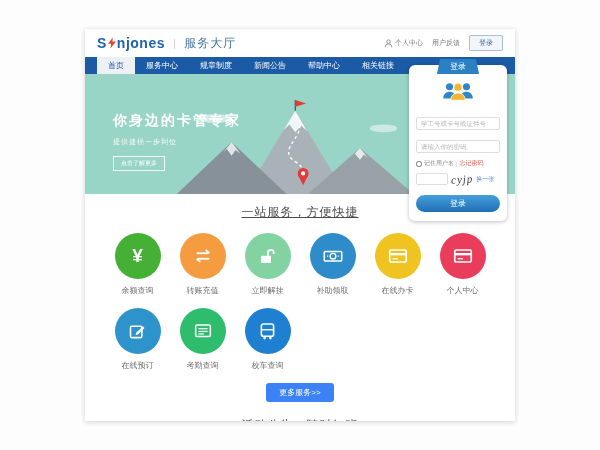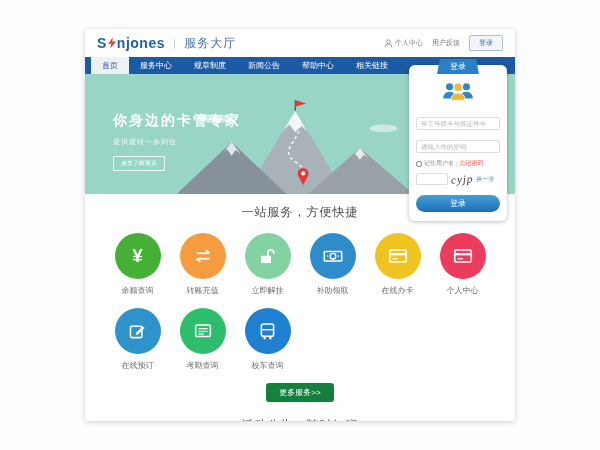--- a/index.html
+++ b/index.html
@@ -13,21 +13,21 @@
   .logo { display:flex; align-items:center; font-size:14px; font-weight:bold; color:#1e63ad; letter-spacing:.5px; }
   .logo svg { margin:0 1px; }
   .logo-divider { color:#ccc; font-size:11px; margin:0 8px; font-weight:normal; }
   .logo-suffix { font-size:12px; color:#46739e; font-weight:normal; letter-spacing:1px; }
   .header-right { margin-left:auto; display:flex; align-items:center; gap:9px; font-size:7px; color:#777; }
   .header-link { display:flex; align-items:center; gap:2px; cursor:pointer; }
   .header-login-btn { border:1px solid #a9bfd4; background:#f2f6fa; color:#33669c;
     font-size:7px; padding:2px 9px; border-radius:2px; cursor:pointer; }
 
   
-  .navbar { height:17px; background:#1b5aa5; display:flex; align-items:stretch; padding-left:6px; }
+  .navbar { height:17px; background:#1b5aa5; display:flex; align-items:stretch; padding-left:12px; }
   .nav-item { color:#fff; font-size:8px; padding:0 11px; display:flex; align-items:center; cursor:pointer; }
   .nav-item.active { background:#eef1f4; color:#1b5aa5; }
 
   
   .hero { height:120px; background:#99d5c6; position:relative; overflow:hidden; }
   .hero-text { position:absolute; left:28px; top:38px; color:#fff; z-index:2; }
   .hero-title { font-size:14px; font-weight:bold; letter-spacing:2px; }
   .hero-subtitle { font-size:7px; margin-top:7px; opacity:.92; letter-spacing:1px; }
   .hero-cta { display:inline-block; margin-top:9px; border:1px solid rgba(255,255,255,.85);
     font-size:6px; padding:2px 7px; color:#fff; cursor:pointer; }
@@ -49,29 +49,29 @@
   .captcha-row { display:flex; align-items:center; gap:3px; margin-bottom:7px; }
   .captcha-input { width:32px; height:12px; border:1px solid #ddd; border-radius:2px; font-size:6.5px; padding:0 2px; }
   .captcha-img { font-family:"Liberation Serif","DejaVu Serif",serif; font-style:italic;
     font-size:11px; color:#3a3a3a; transform:rotate(-4deg); cursor:pointer; letter-spacing:1px; }
   .captcha-refresh { font-size:6px; color:#4a90d9; cursor:pointer; white-space:nowrap; }
   .login-submit { width:100%; height:17px; border:none; border-radius:9px; color:#fff;
     font-size:8px; background:linear-gradient(#45a0dc,#1f6fb5); cursor:pointer; }
 
   
   .services { text-align:center; padding-top:10px; }
-  .section-title { font-size:12px; color:#4a4a4a; letter-spacing:1px; }
+  .section-title { font-size:12px; color:#4a4a4a; letter-spacing:1px;text-decoration:underline; }
   .svc-grid { display:grid; grid-template-columns:repeat(6,1fr); row-gap:12px;
     padding:12px 20px 0; }
   .svc { cursor:pointer; }
   .circle { width:46px; height:46px; border-radius:50%; margin:0 auto;
     display:flex; align-items:center; justify-content:center; }
   .circle .yuan { color:#fff; font-size:19px; font-weight:bold; }
   .svc-label { font-size:8px; color:#6d6d6d; margin-top:6px; }
-  .more-btn { display:inline-block; margin-top:12px; background:#15803d; color:#fff;
+  .more-btn { display:inline-block; margin-top:12px; background:#3b82f6; color:#fff;
     font-size:8px; padding:4px 13px; border-radius:3px; cursor:pointer; }
 
   
   .announcements { text-align:center; margin-top:15px; }
 </style>
 </head>
 <body>
 
 <div class="page">
 

